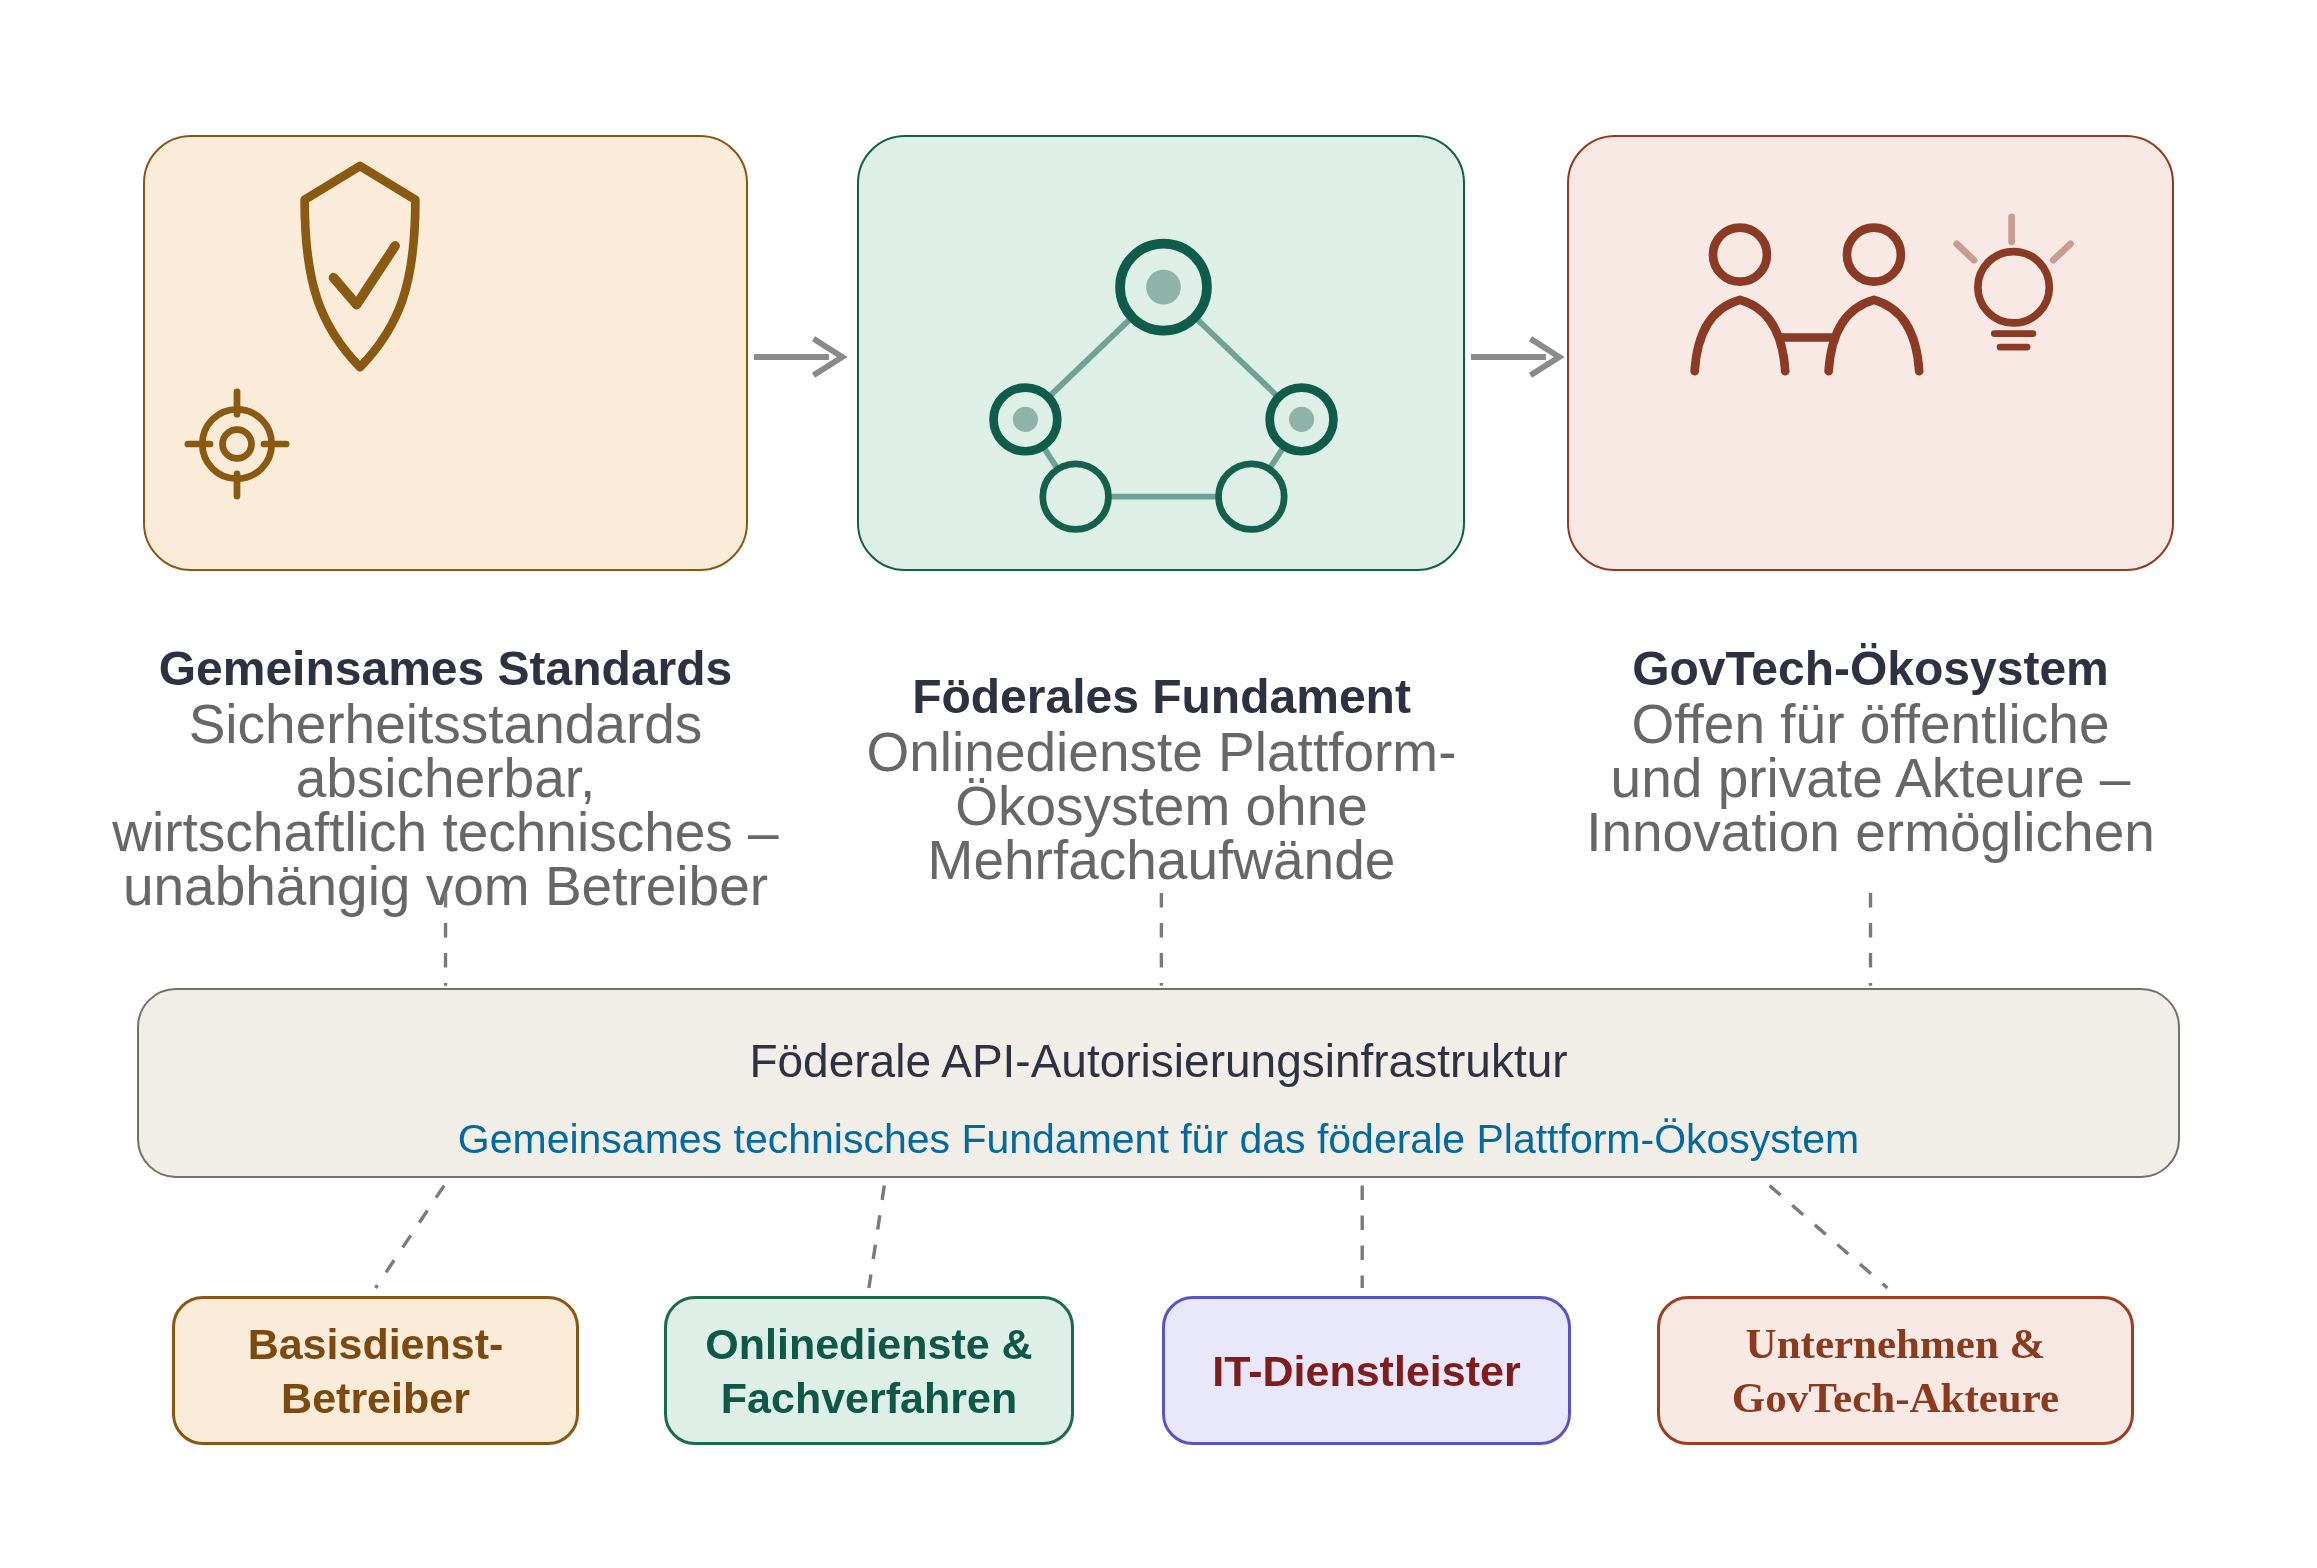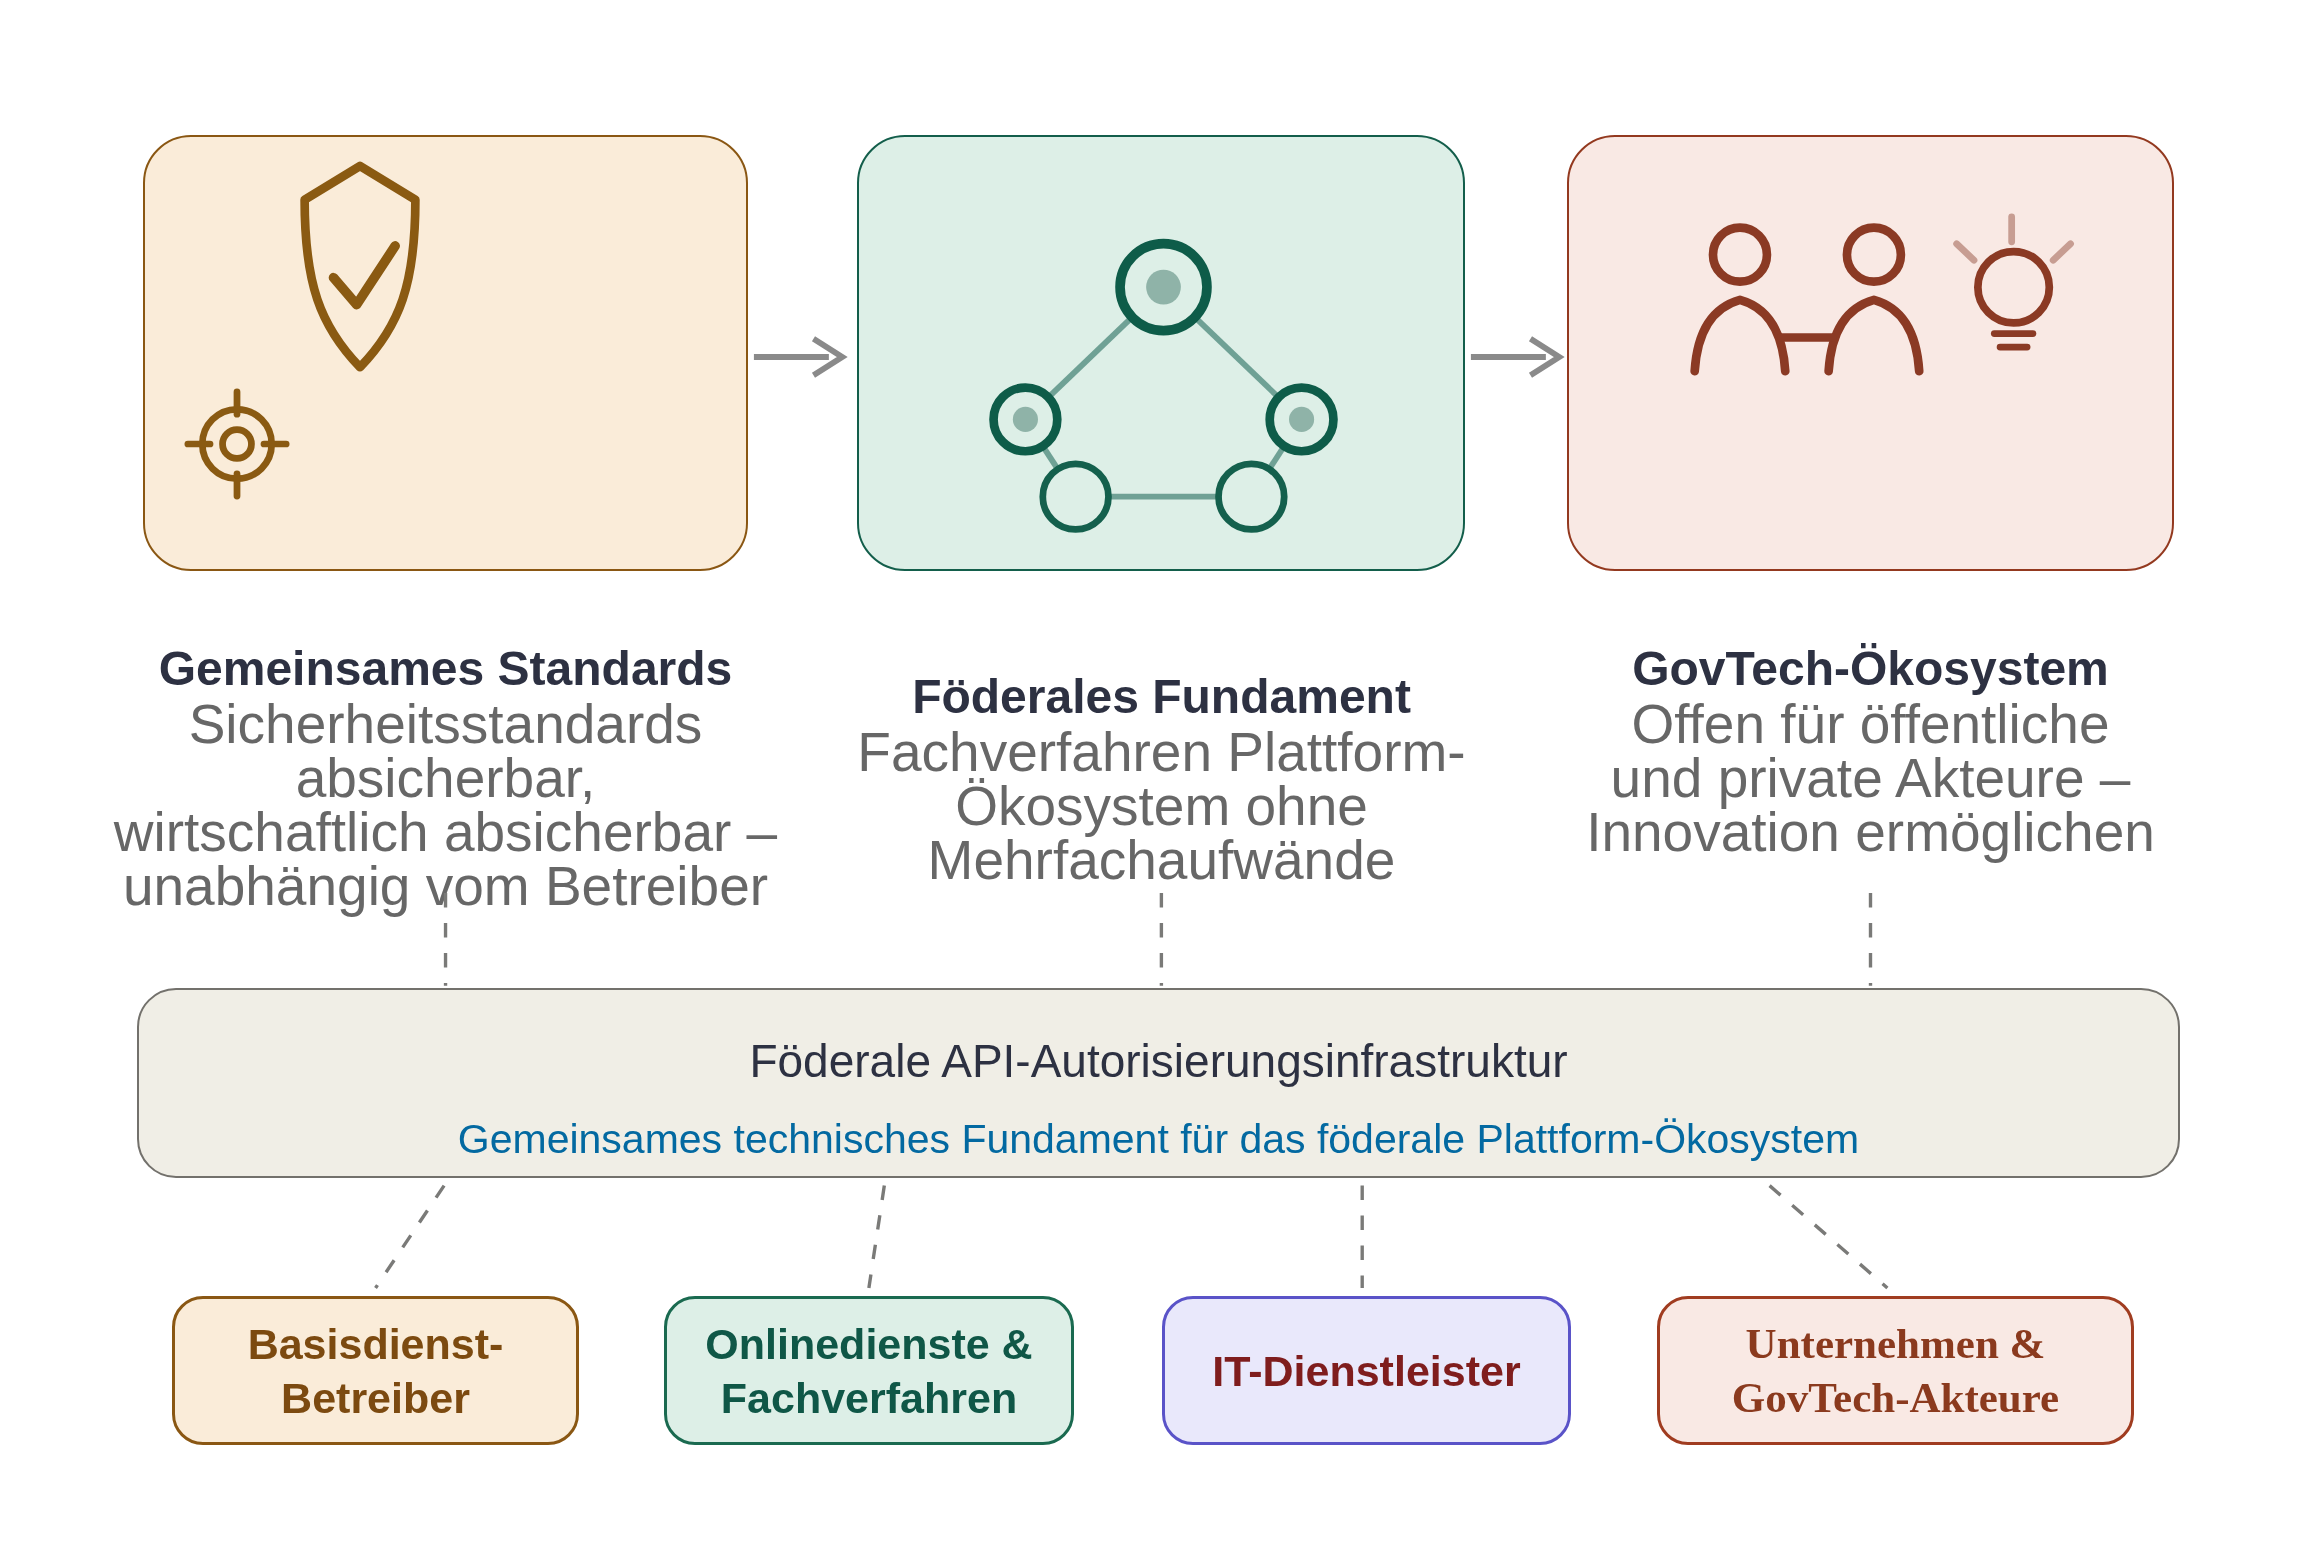--- a/index.html
+++ b/index.html
@@ -115,25 +115,25 @@
     <line x1="2" y1="28" x2="80" y2="28" stroke="#8a8a8a" stroke-width="6"></line>
     <path d="M64 9 L94 28 L64 47" fill="none" stroke="#8a8a8a" stroke-width="6"></path>
   </svg>
 
   <div class="col-title t1">Gemeinsames Standards</div>
   <div class="col-title t2">Föderales Fundament</div>
   <div class="col-title t3">GovTech-Ökosystem</div>
 
   <div class="col-desc t1">
     <div>Sicherheitsstandards absicherbar,</div>
-    <div>wirtschaftlich absicherbar –</div>
+    <div>wirtschaftlich technisches –</div>
     <div>unabhängig vom Betreiber</div>
   </div>
   <div class="col-desc t2">
-    <div>Fachverfahren Plattform-</div>
+    <div>Onlinedienste Plattform-</div>
     <div>Ökosystem ohne</div>
     <div>Mehrfachaufwände</div>
   </div>
   <div class="col-desc t3">
     <div>Offen für öffentliche</div>
     <div>und private Akteure –</div>
     <div>Innovation ermöglichen</div>
   </div>
 
   <svg class="overlay" width="2317" height="1568" viewBox="0 0 2400 1624">

